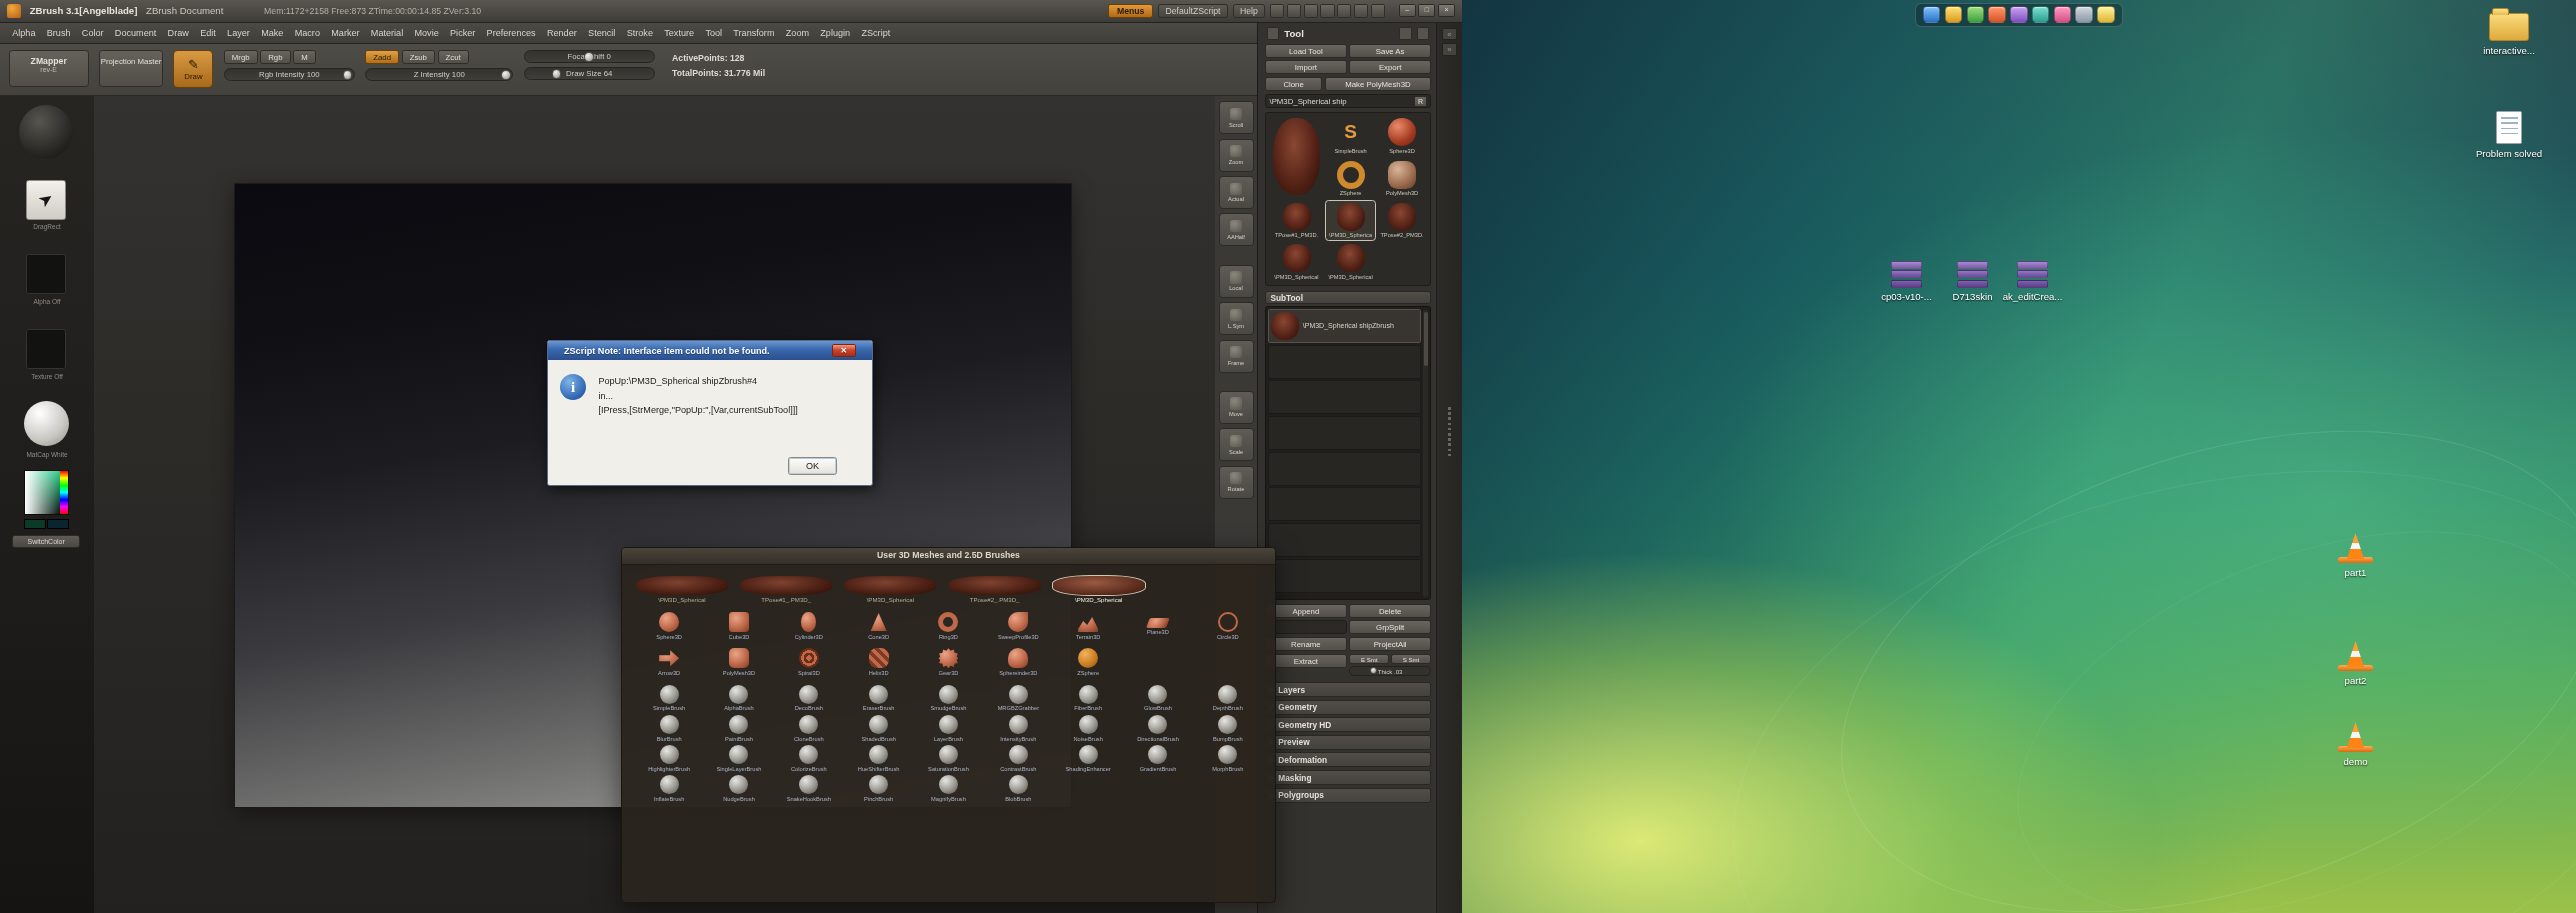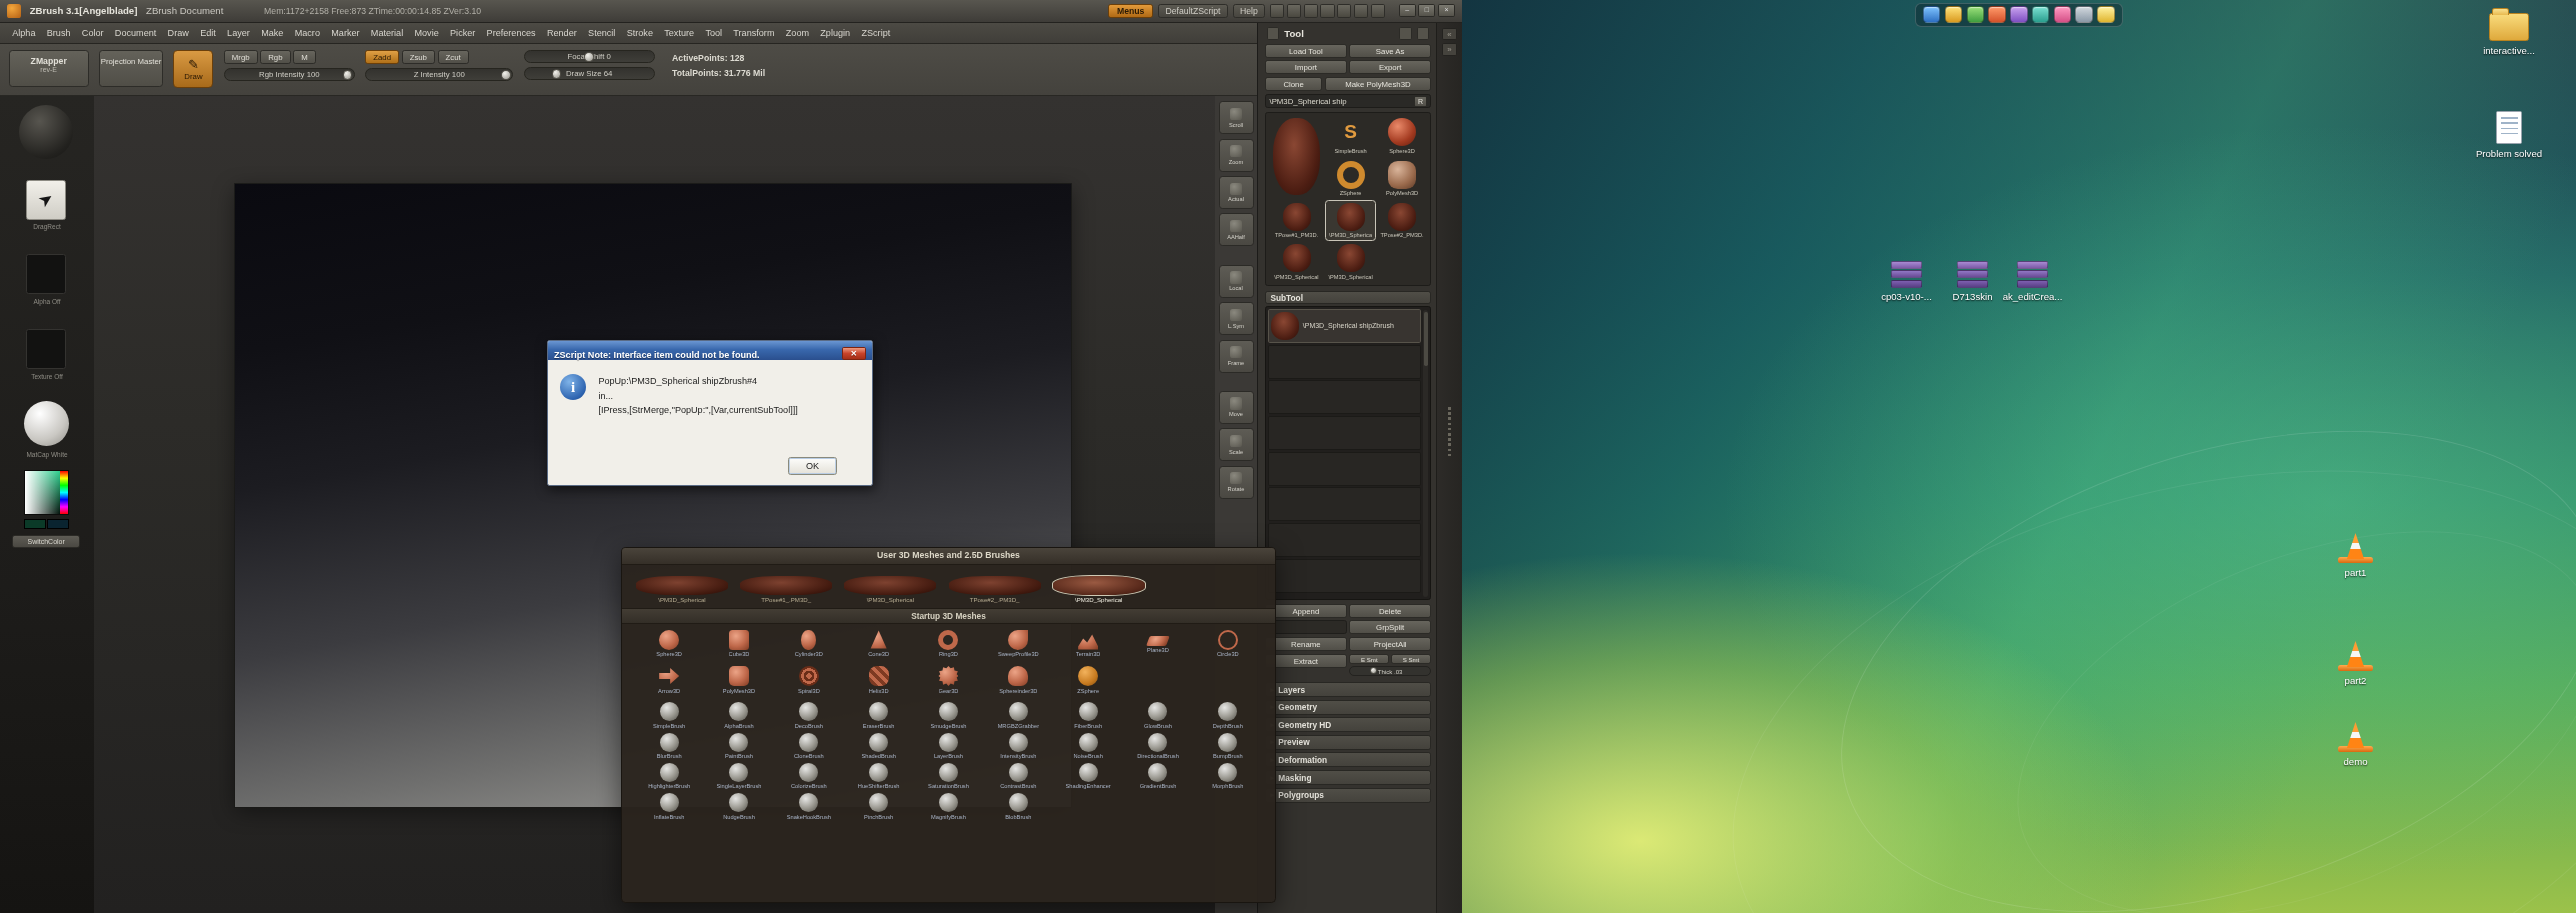--- a/index.html
+++ b/index.html
@@ -172,22 +172,22 @@
   .m-spiral{background:repeating-radial-gradient(circle,#bf684a 0 2.6px,#6b2d18 2.6px 5.2px);border-radius:50%;}
   .m-helix{background:repeating-linear-gradient(45deg,#bf684a 0 3.5px,#7e3a22 3.5px 7px);border-radius:40%;}
   .m-gear{clip-path:polygon(50% 0,61% 12%,77% 6%,80% 23%,97% 26%,91% 42%,100% 50%,91% 58%,97% 74%,80% 77%,77% 94%,61% 88%,50% 100%,39% 88%,23% 94%,20% 77%,3% 74%,9% 58%,0 50%,9% 42%,3% 26%,20% 23%,23% 6%,39% 12%);border-radius:0;}
   .m-sphinder{border-radius:50% 50% 35% 35%;}
   .m-zsphere{background:radial-gradient(circle at 35% 30%,#f2b25c,#c77a1f 60%,#7c4a10);}
   .i-brush{background:radial-gradient(circle at 35% 30%,#e6e6e4,#98968e 55%,#4e4c46);border-radius:50%;width:19px;height:19px;}
 
   
   .zb-dialog{position:absolute;left:547px;top:340px;width:324px;height:144px;background:#f1efe9;border:0.9px solid #5a6b85;
     box-shadow:1.7px 3.5px 12.2px rgba(0,0,0,.55);border-radius:2.6px;overflow:hidden;z-index:50;}
-  .dlg-title{height:19px;background:linear-gradient(180deg,#6a96d2 0%,#3968ad 45%,#2a4f8e 100%);display:flex;align-items:flex-end;
-    padding:0 6px;color:#fff;font-size:9.1px;font-weight:bold;text-shadow:0 0.9px 0.9px rgba(0,0,0,.4);}
+  .dlg-title{height:19px;background:linear-gradient(180deg,#6a96d2 0%,#3968ad 45%,#2a4f8e 100%);display:flex;align-items:center;
+    padding:0 16px;color:#fff;font-size:9.1px;font-weight:bold;text-shadow:0 0.9px 0.9px rgba(0,0,0,.4);}
   .dlg-close{margin-left:auto;width:24.4px;height:13px;background:linear-gradient(#ee9a80,#c8432a 50%,#a52f17);border:0.9px solid #7e2410;
     border-radius:1.7px;color:#fff;font-size:7.8px;text-align:center;line-height:12.2px;box-sizing:border-box;font-weight:bold;}
   .dlg-body{display:flex;padding:14px 12.2px 7px;gap:12.2px;}
   .dlg-info{width:26px;height:26px;border-radius:50%;background:radial-gradient(circle at 35% 30%,#7fb3e8,#2e64b0 70%,#1c4585);
     color:#fff;font-weight:bold;font-size:15px;text-align:center;line-height:26px;font-family:"Liberation Serif",serif;flex:none;}
   .dlg-lines{font-size:9.1px;color:#1c1c1c;line-height:1.6;}
   .dlg-ok{position:absolute;left:240px;bottom:10.4px;width:49px;height:17.4px;background:linear-gradient(#fdfdfb,#e4e1d8);
     border:0.9px solid #8a8a7c;border-radius:2.6px;font-size:9.1px;text-align:center;line-height:16.5px;color:#222;
     box-shadow:0 0 0 0.9px #b8cce4 inset;box-sizing:border-box;}
 
@@ -588,21 +588,20 @@
           <div class="pp-ritem">
             <div class="pp-ricon"></div>
             <div class="pp-rlabel">TPose#2_.PM3D_</div>
           </div>
 
           <div class="pp-ritem sel">
             <div class="pp-ricon"></div>
             <div class="pp-rlabel">\PM3D_Spherical</div>
           </div>
         </div>
-      <div class="pp-sub">Startup 3D Meshes</div>
       <div class="pp-grid">
 
           <div class="pp-cell">
             <div class="pp-icon"></div>
             <div class="pp-label">Sphere3D</div>
           </div>
 
           <div class="pp-cell">
             <div class="pp-icon m-cube"></div>
             <div class="pp-label">Cube3D</div>

